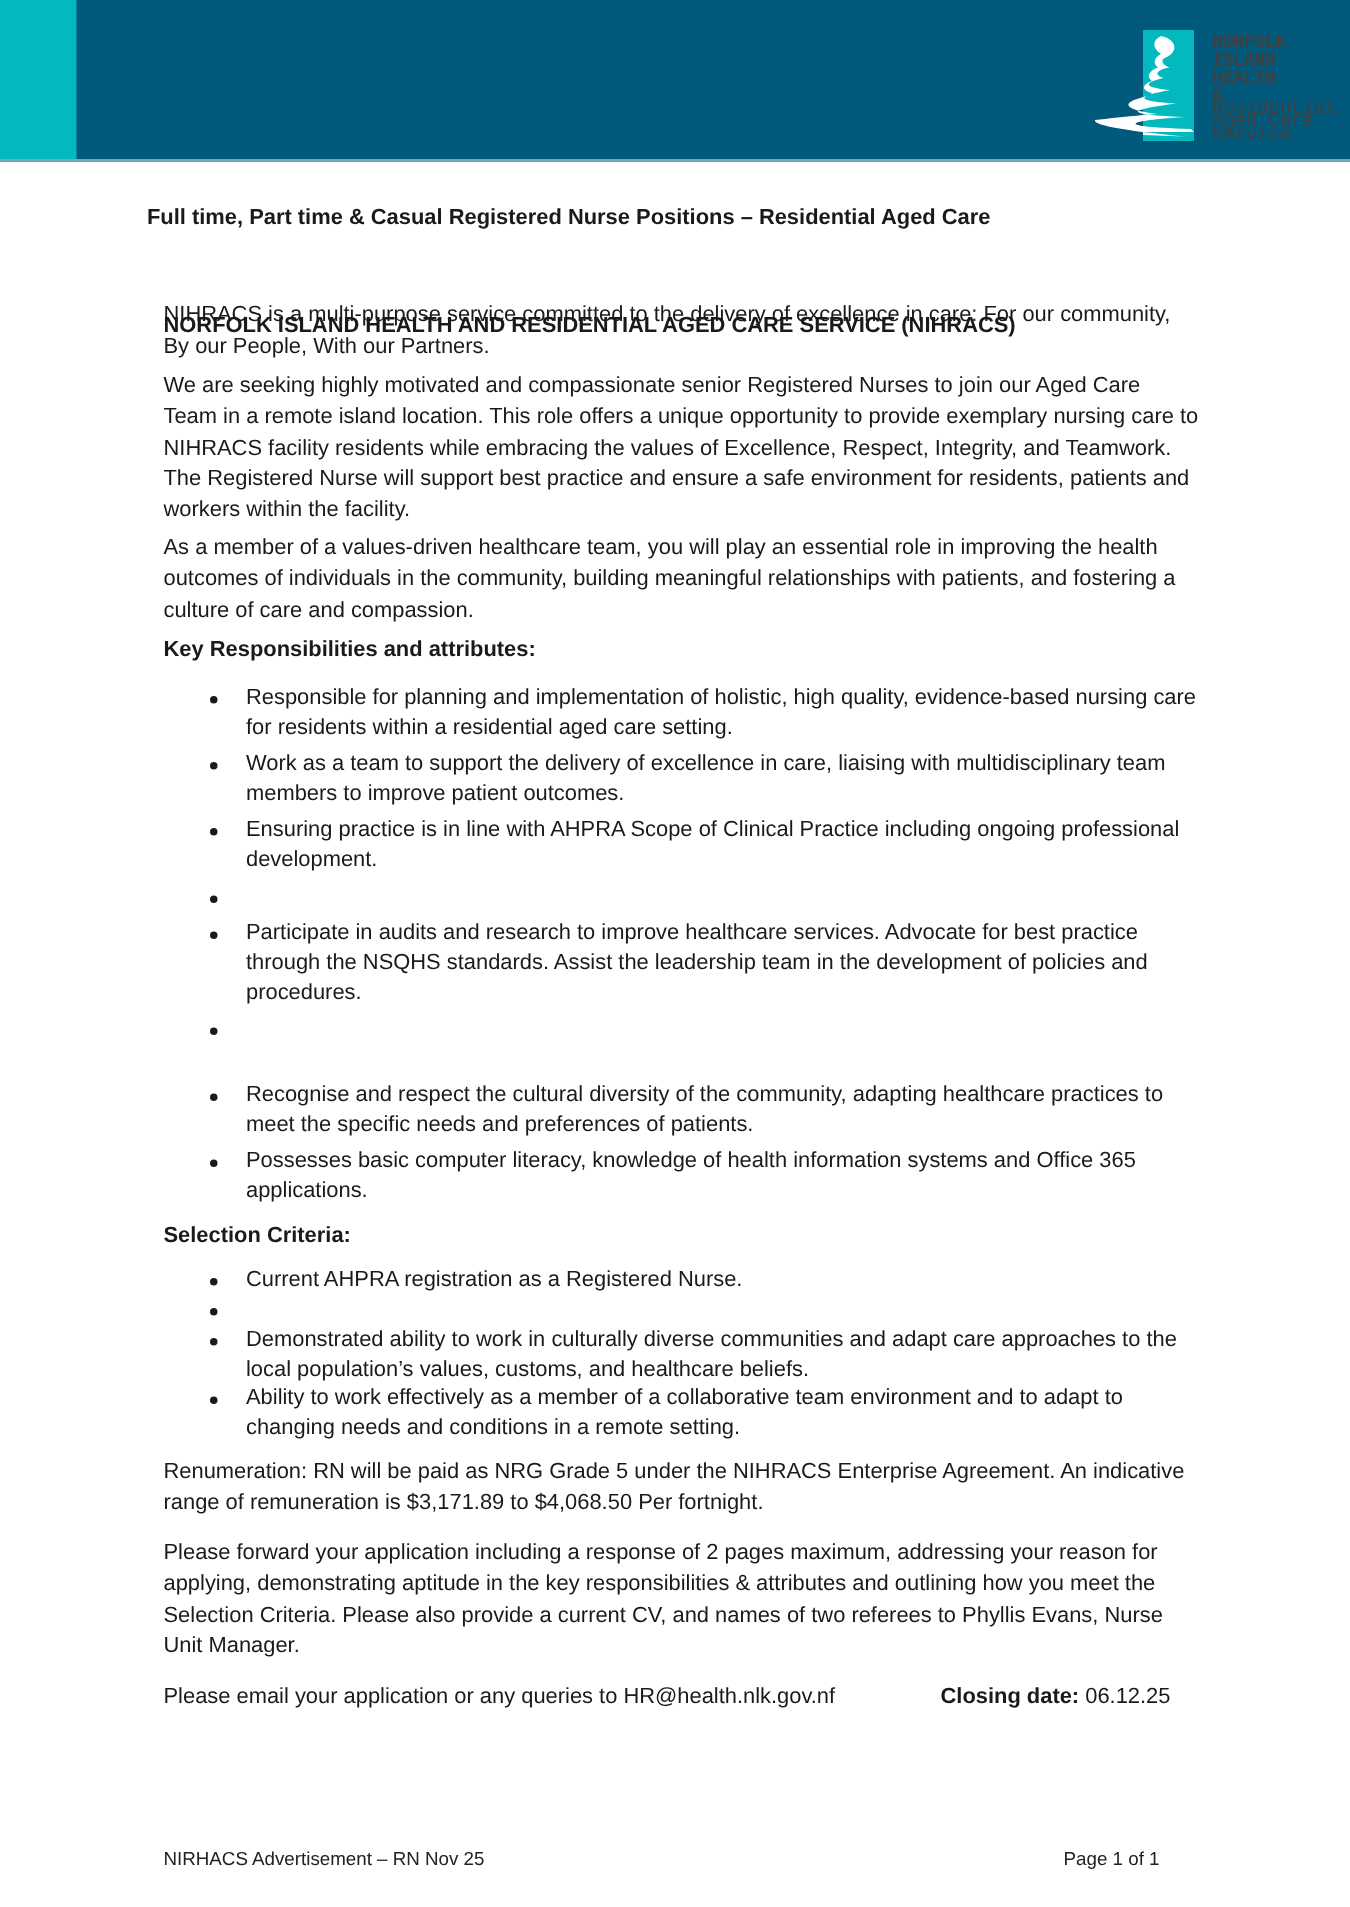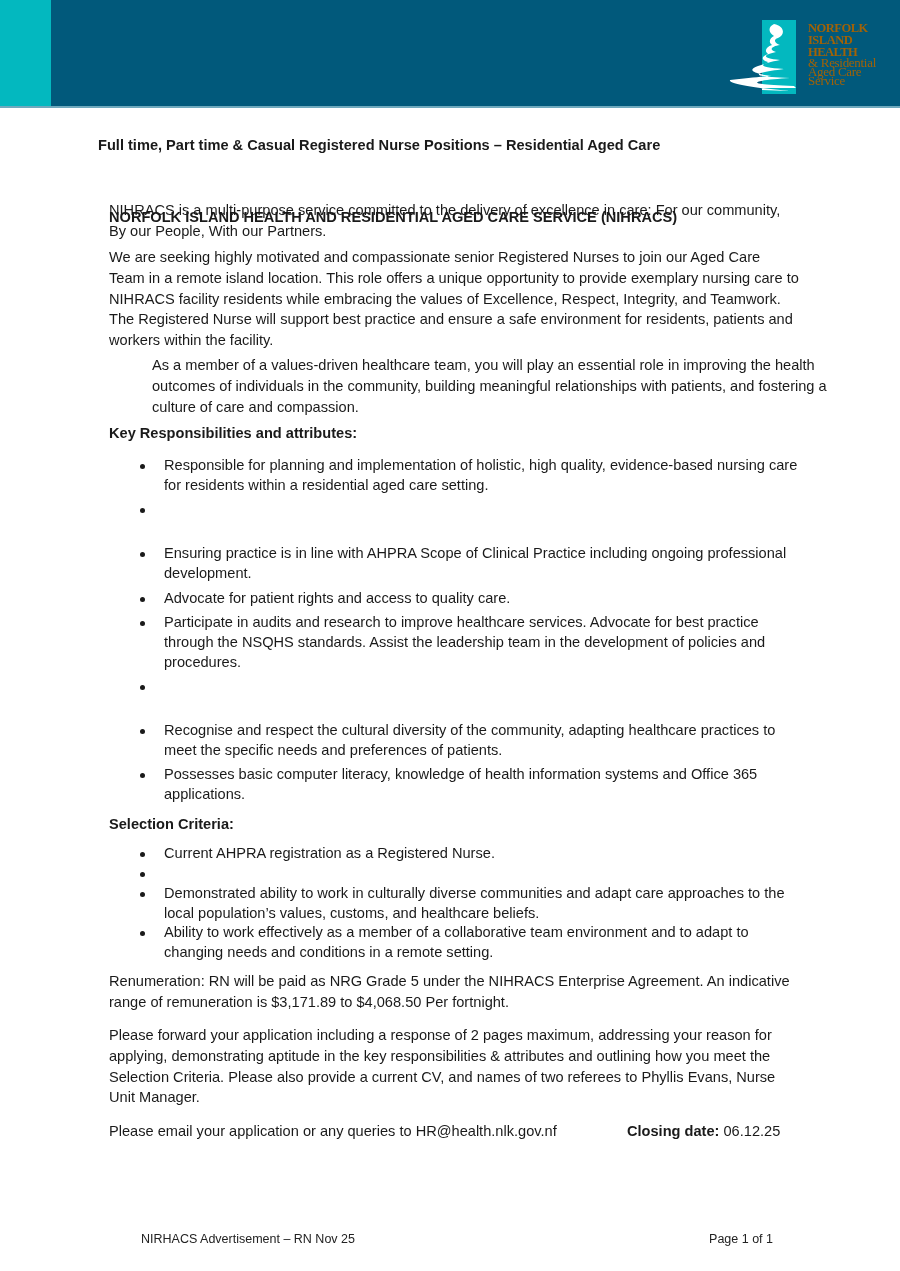--- a/index.html
+++ b/index.html
@@ -15,22 +15,22 @@
   .header-accent {
     position: absolute; left: 0; top: 0; width: 51px; height: 106px;
     background: #03b8bf;
   }
   .header-line {
     position: absolute; left: 0; top: 106px; width: 900px; height: 2px; background: #6fa9bd;
   }
   .logo { position: absolute; left: 728px; top: 18px; width: 150px; height: 76px; }
   .logo-mark { position: absolute; left: 0; top: 0; width: 80px; height: 76px; }
   .logo-text {
-    position: absolute; left: 80px; top: 4px; color: #a16207;
-    font-family: Liberation Serif, serif; font-weight: bold;
+    position: absolute; left: 80px; top: 4px; color: #404040;
+    font-family: Liberation Mono, monospace; font-weight: bold;
     line-height: 12px; font-size: 12.5px; letter-spacing: -0.5px;
   }
   .logo-text .sub { font-size: 13px; font-weight: normal; line-height: 9px; letter-spacing: -0.3px; }
 
   .doc { position: absolute; left: 0; top: 0; width: 900px; }
   .t { position: absolute; font-size: 14.6px; line-height: 20.5px; white-space: nowrap; transform-origin: left top; }
   .b { font-weight: bold; }
   .title1 { left: 98px; top: 135px; font-weight: bold; }
   .title2 { left: 109px; top: 169px; font-weight: bold; margin-top: 38px; }
   .para { position: absolute; left: 109px; width: 690px; font-size: 14.6px; line-height: 20.8px; }
@@ -61,29 +61,29 @@
     <div class="sub">Aged Care Service</div>
   </div>
 </div>
 
 <div class="doc">
   <div class="t title1">Full time, Part time &amp; Casual Registered Nurse Positions –  Residential Aged Care</div>
   <div class="t title2">NORFOLK ISLAND HEALTH AND RESIDENTIAL AGED CARE SERVICE (NIHRACS)</div>
 
   <div class="para" style="top:200px;">NIHRACS is a multi-purpose service committed to the delivery of excellence in care: For our community, By our People, With our Partners.</div>
   <div class="para" style="top:247px;">We are seeking highly motivated and compassionate senior Registered Nurses to join our Aged Care Team in a remote island location. This role offers a unique opportunity to provide exemplary nursing care to NIHRACS facility residents while embracing the values of Excellence, Respect, Integrity, and Teamwork. The Registered Nurse will support best practice and ensure a safe environment for residents, patients and workers within the facility.</div>
-  <div class="para" style="top:355px;margin-left:43px;">As a member of a values-driven healthcare team, you will play an essential role in improving the health outcomes of individuals in the community, building meaningful relationships with patients, and fostering a culture of care and compassion.</div>
+  <div class="para" style="top:355px;">As a member of a values-driven healthcare team, you will play an essential role in improving the health outcomes of individuals in the community, building meaningful relationships with patients, and fostering a culture of care and compassion.</div>
 
   <div class="t b" style="left:109px; top:423px;">Key Responsibilities and attributes:</div>
 
   <ul class="bullet-list">
     <li style="position:absolute; top:456px; left:0; width:635px;"><span class="dot"></span><span>Responsible for planning and implementation of holistic, high quality, evidence-based nursing care for residents within a residential aged care setting.</span></li>
-    <li style="position:absolute; top:500px; left:0; width:635px;"><span class="dot"></span></li>
+    <li style="position:absolute; top:500px; left:0; width:635px;"><span class="dot"></span><span>Work as a team to support the delivery of excellence in care, liaising with multidisciplinary team members to improve patient outcomes.</span></li>
     <li style="position:absolute; top:544px; left:0; width:635px;"><span class="dot"></span><span>Ensuring practice is in line with AHPRA Scope of Clinical Practice including ongoing professional development.</span></li>
-    <li style="position:absolute; top:589px; left:0; width:635px;"><span class="dot"></span><span>Advocate for patient rights and access to quality care.</span></li>
+    <li style="position:absolute; top:589px; left:0; width:635px;"><span class="dot"></span></li>
     <li style="position:absolute; top:613px; left:0; width:635px;"><span class="dot"></span><span>Participate in audits and research to improve healthcare services. Advocate for best practice through the NSQHS standards. Assist the leadership team in the development of policies and procedures.</span></li>
     <li style="position:absolute; top:677px; left:0; width:635px;"><span class="dot"></span></li>
     <li style="position:absolute; top:721px; left:0; width:635px;"><span class="dot"></span><span>Recognise and respect the cultural diversity of the community, adapting healthcare practices to meet the specific needs and preferences of patients.</span></li>
     <li style="position:absolute; top:765px; left:0; width:635px;"><span class="dot"></span><span>Possesses basic computer literacy, knowledge of health information systems and Office 365 applications.</span></li>
   </ul>
 
   <div class="t b" style="left:109px; top:814px;text-align:center;">Selection Criteria:</div>
 
   <ul class="bullet-list">
     <li style="position:absolute; top:844px; left:0; width:640px;"><span class="dot"></span><span>Current AHPRA registration as a Registered Nurse.</span></li>
@@ -97,14 +97,14 @@
 
   <div class="t" style="left:109px; top:1121px;">
     <span>Please email your application or any queries to HR@health.nlk.gov.nf</span>
   </div>
   <div class="t" style="left:627px; top:1121px;">
     <span class="b">Closing date:</span>
     <span>06.12.25</span>
   </div>
 </div>
 
-<div class="footer" style="left:109px;margin-left:32px;">NIRHACS Advertisement – RN Nov 25</div>
+<div class="footer" style="left:109px;">NIRHACS Advertisement – RN Nov 25</div>
 <div class="footer" style="right:127px;">Page 1 of 1</div>
 
 </body></html>

